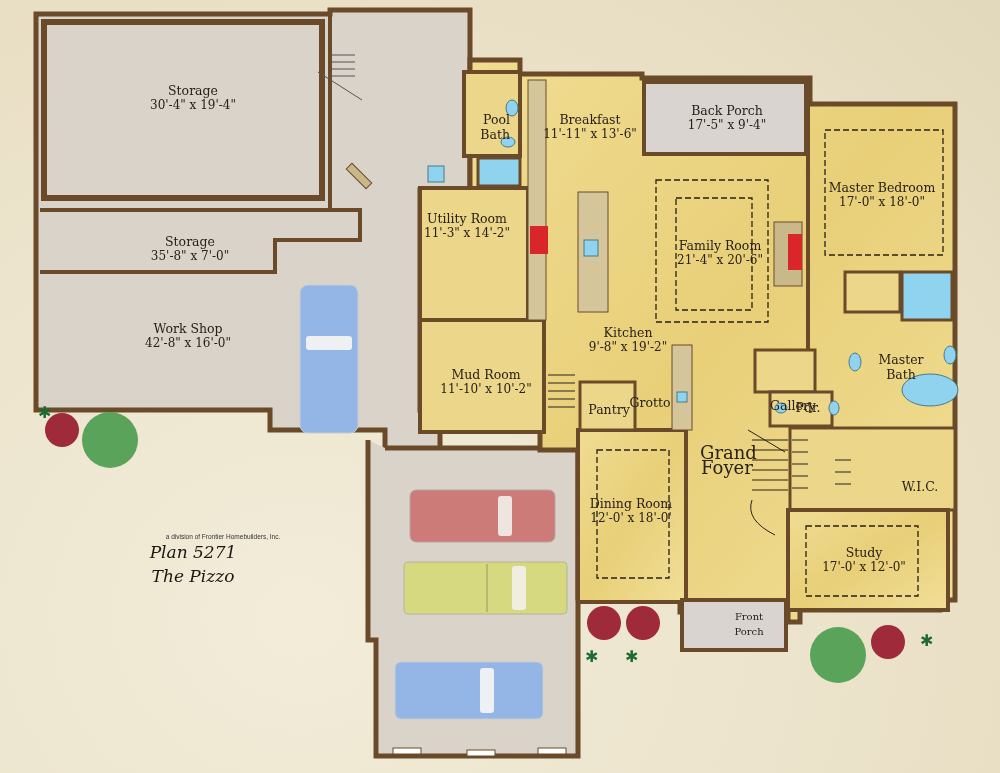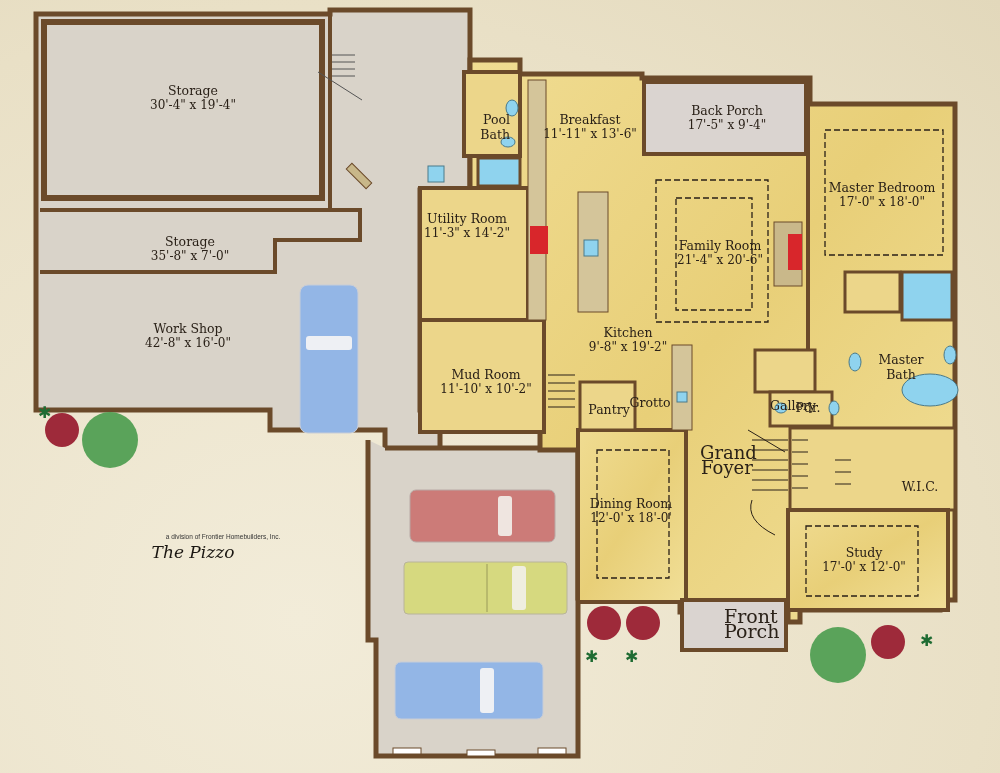--- a/index.html
+++ b/index.html
@@ -233,21 +233,22 @@
   <span class="nm">Grand Foyer</span>
 </div>
 <div class="lbl" style="left:631px;top:496px;">
   <span class="nm">Dining Room</span>
   <span class="dim">12'-0' x 18'-0'</span>
 </div>
 <div class="lbl" style="left:864px;top:545px;">
   <span class="nm">Study</span>
   <span class="dim">17'-0' x 12'-0"</span>
 </div>
-<div class="lbl" style="left:749px;top:609px;white-space:normal;width:50px;font-size:19px;">
+<div class="lbl" style="left:749px;top:609px;white-space:normal;width:50px;font-size:10px;">
   <span class="nm">Front Porch</span>
 </div>
 
 <div class="brand">
   <div class="brand-sub">a division of Frontier Homebuilders, Inc.</div>
+  <div class="plan">Plan 5271</div>
   <div class="plan">The Pizzo</div>
 </div>
 </div>
 
 </body></html>

